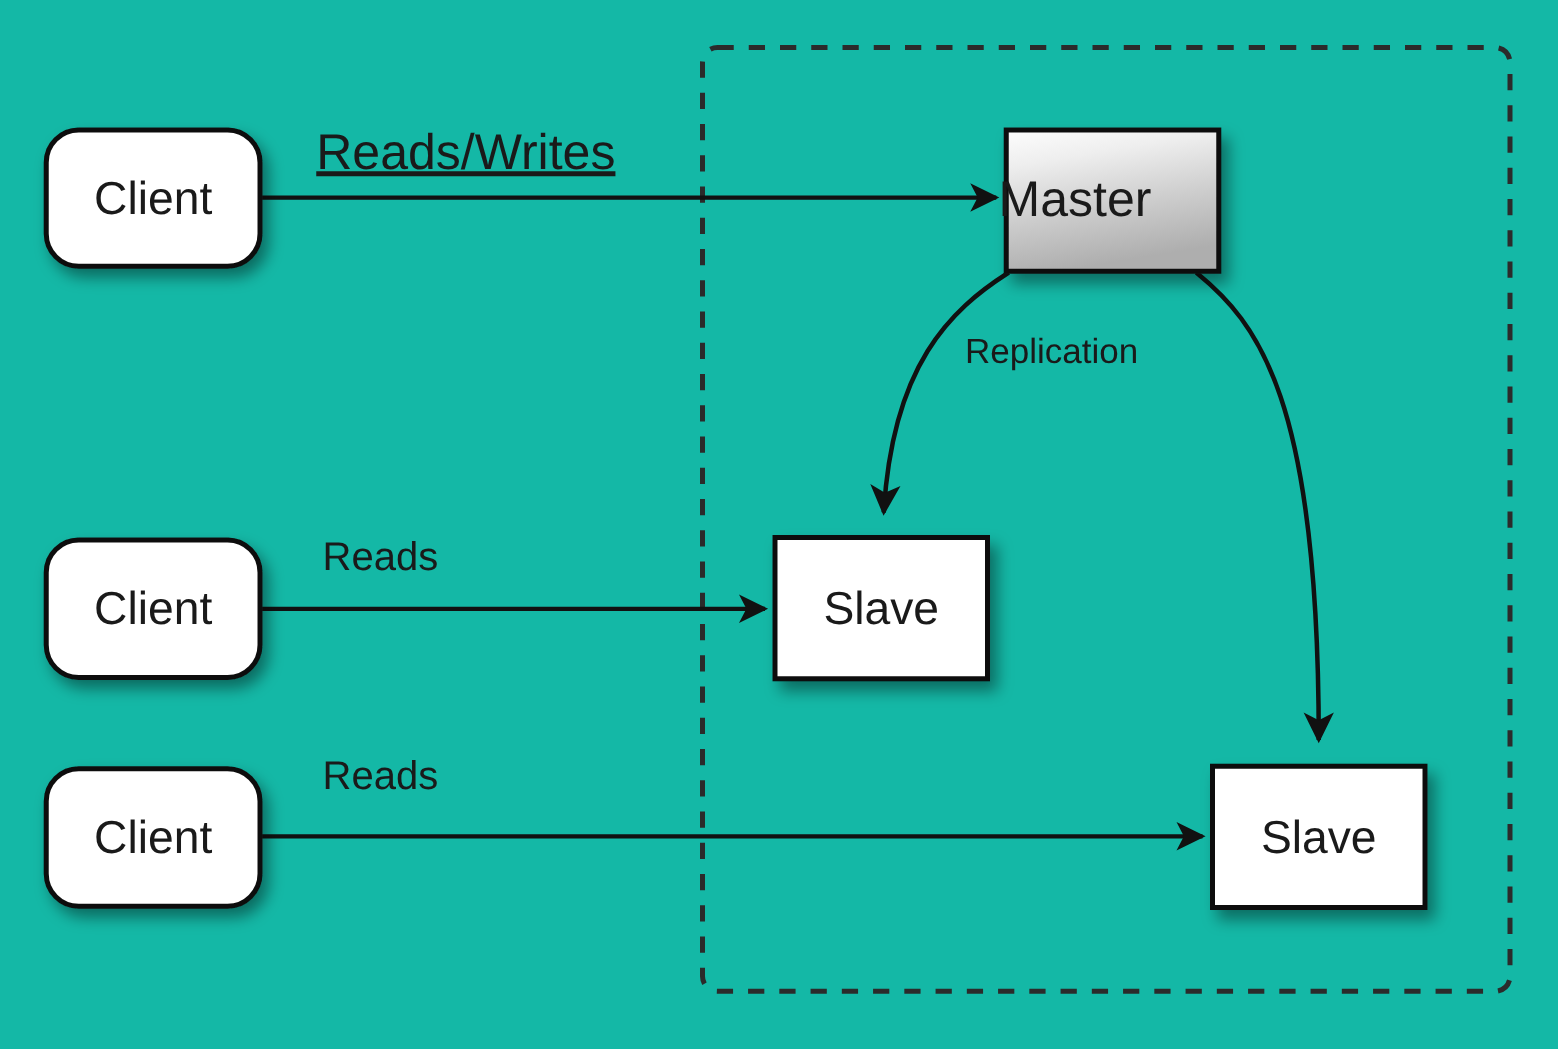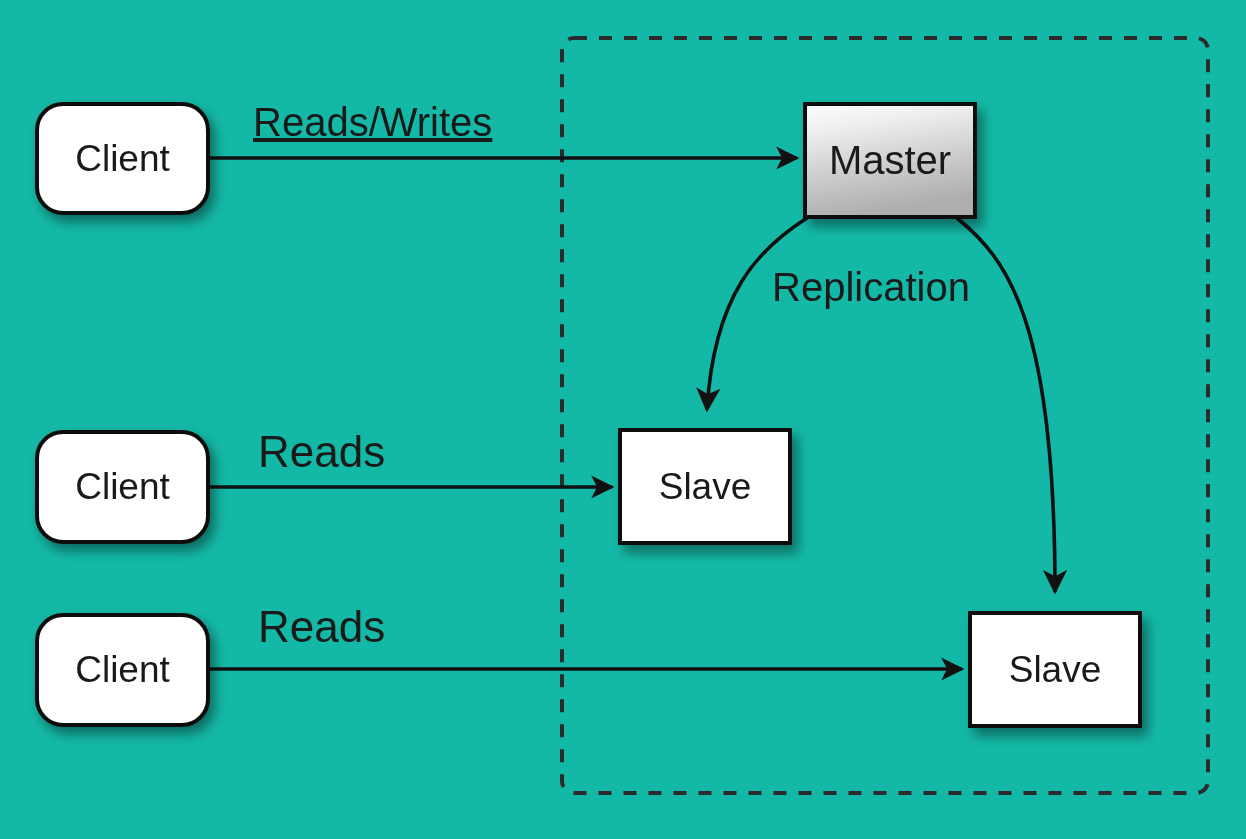--- a/index.html
+++ b/index.html
@@ -37,22 +37,22 @@
   .edge-label {
     position: absolute;
     color: #1a1a1a;
     white-space: nowrap;
     pointer-events: none;
   }
   .client-label { font-size: 37px; }
   .master-label { font-size: 40px; }
   .slave-label  { font-size: 37px; }
   .lbl-rw   { font-size: 40px; }
-  .lbl-read { font-size: 44px; }
-  .lbl-repl { font-size: 40px; }
+  .lbl-read { font-size: 32px; }
+  .lbl-repl { font-size: 28px; }
 </style>
 </head>
 <body>
 
 <div id="stage">
 
   <svg id="canvas" viewBox="0 0 1246 839" xmlns="http://www.w3.org/2000/svg">
     <defs>
       <linearGradient id="masterGrad" x1="0" y1="0" x2="0.25" y2="1">
         <stop offset="0%" stop-color="#fdfdfd"></stop>
@@ -109,21 +109,21 @@
       <rect x="970" y="613" width="170" height="113" fill="#ffffff" stroke="#111111" stroke-width="4"></rect>
     </g>
   </svg>
 
   <div class="node-label client-label" style="left:37px; top:104px; width:171px; height:109px;">Client</div>
 
   <div class="node-label client-label" style="left:37px; top:432px; width:171px; height:110px;">Client</div>
 
   <div class="node-label client-label" style="left:37px; top:615px; width:171px; height:110px;">Client</div>
 
-  <div class="node-label master-label" style="left:805px; top:104px; width:170px; height:113px;text-align:center;">Master</div>
+  <div class="node-label master-label" style="left:775px; top:104px; width:170px; height:113px;text-align:center;">Master</div>
 
   <div class="node-label slave-label" style="left:620px; top:430px; width:170px; height:113px;">Slave</div>
 
   <div class="node-label slave-label" style="left:970px; top:613px; width:170px; height:113px;">Slave</div>
 
   <div class="edge-label lbl-rw" style="left:253px; top:100px;text-decoration:underline;">Reads/Writes</div>
 
   <div class="edge-label lbl-read" style="left:258px; top:427px;">Reads</div>
 
   <div class="edge-label lbl-read" style="left:258px; top:602px;">Reads</div>

